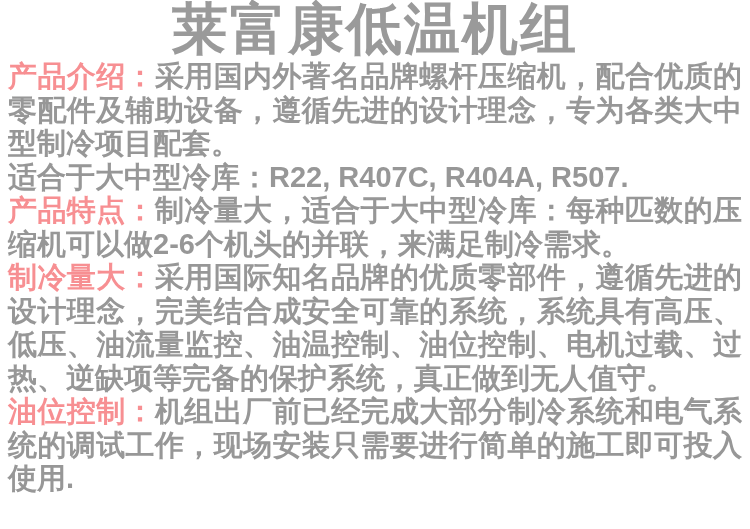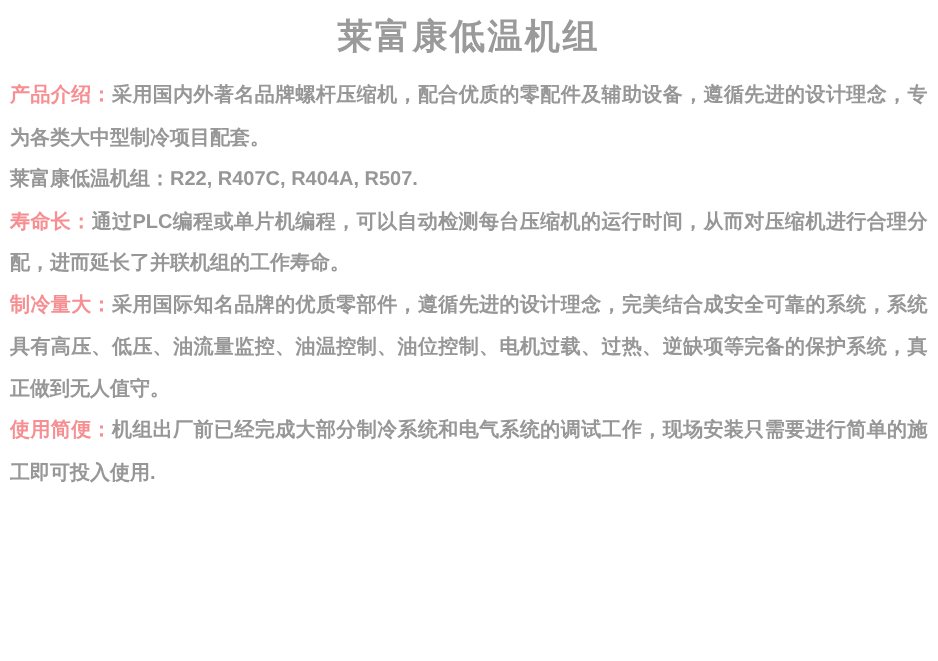--- a/index.html
+++ b/index.html
@@ -18,48 +18,48 @@
       width: 750px;
       height: 529px;
       background: var(--bg);
       padding: 2px 8px 0 8px;
       overflow: hidden;
       font-family: "Liberation Sans", sans-serif;
     }
     .title {
       margin: 0 0 4px 0;
       text-align: center;
-      font-size: 28px;
+      font-size: 56px;
       line-height: 54px;
       font-weight: bold;
       color: var(--title-gray);
       letter-spacing: 2px;
     }
     .section {
       margin: 0;
-      font-size: 16px;
+      font-size: 29px;
       line-height: 33.5px;
       font-weight: bold;
       color: var(--body-gray);
       text-align: justify;
     }
     .section .label.pink { color: var(--label-pink); }
     .section .label.gray { color: var(--body-gray); }
     .section .text { color: var(--body-gray); }
   </style>
 </head>
 <body>
 
 <div class="page">
   <h1 class="title">莱富康低温机组</h1>
 
   <p class="section"><span class="label pink">产品介绍：</span><span class="text">采用国内外著名品牌螺杆压缩机，配合优质的零配件及辅助设备，遵循先进的设计理念，专为各类大中型制冷项目配套。</span></p>
 
-  <p class="section"><span class="label gray">莱富康低温机组：</span><span class="text">R22, R407C, R404A, R507.</span></p>
+  <p class="section"><span class="label gray">适合于大中型冷库：</span><span class="text">R22, R407C, R404A, R507.</span></p>
+
+  <p class="section"><span class="label pink">产品特点：</span><span class="text">制冷量大，适合于大中型冷库：每种匹数的压缩机可以做2-6个机头的并联，来满足制冷需求。</span></p>
 
 
 
-  <p class="section"><span class="label pink">寿命长：</span><span class="text">通过PLC编程或单片机编程，可以自动检测每台压缩机的运行时间，从而对压缩机进行合理分配，进而延长了并联机组的工作寿命。</span></p>
-
   <p class="section"><span class="label pink">制冷量大：</span><span class="text">采用国际知名品牌的优质零部件，遵循先进的设计理念，完美结合成安全可靠的系统，系统具有高压、低压、油流量监控、油温控制、油位控制、电机过载、过热、逆缺项等完备的保护系统，真正做到无人值守。</span></p>
 
-  <p class="section"><span class="label pink">使用简便：</span><span class="text">机组出厂前已经完成大部分制冷系统和电气系统的调试工作，现场安装只需要进行简单的施工即可投入使用.</span></p>
+  <p class="section"><span class="label pink">油位控制：</span><span class="text">机组出厂前已经完成大部分制冷系统和电气系统的调试工作，现场安装只需要进行简单的施工即可投入使用.</span></p>
 </div>
 
 </body></html>

